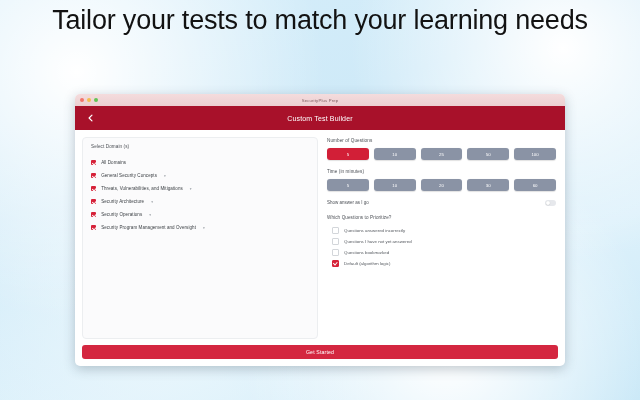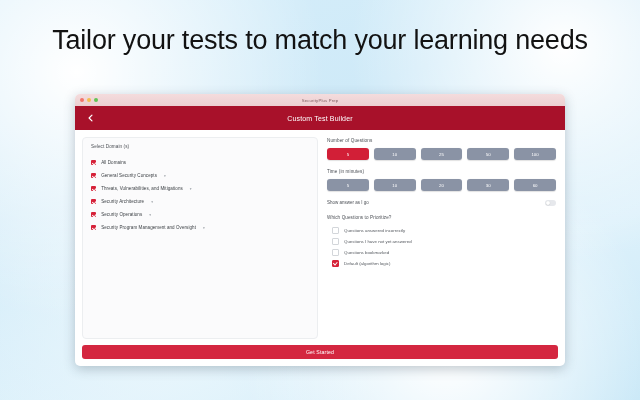--- a/index.html
+++ b/index.html
@@ -14,21 +14,21 @@
       radial-gradient(circle at 88% 12%, #ffffff 0%, rgba(255,255,255,0) 32%),
       radial-gradient(circle at 70% 88%, #ffffff 0%, rgba(255,255,255,0) 36%),
       radial-gradient(circle at 25% 80%, #e9f6fc 0%, rgba(233,246,252,0) 40%),
       linear-gradient(160deg, #d6eefa 0%, #cfeaf8 35%, #ddf1fb 70%, #c9e8f7 100%);
     position: relative;
   }
 
   
   .headline {
     position: absolute;
-    top: 24px; left: 0; right: 0;
+    top: 4px; left: 0; right: 0;
     text-align: center;
     color: #121212;
     font-size: 27px;
     line-height: 33px;
     font-weight: 400;
     letter-spacing: -0.2px;
     padding: 0 14px;
     box-sizing: border-box;
   }
 

